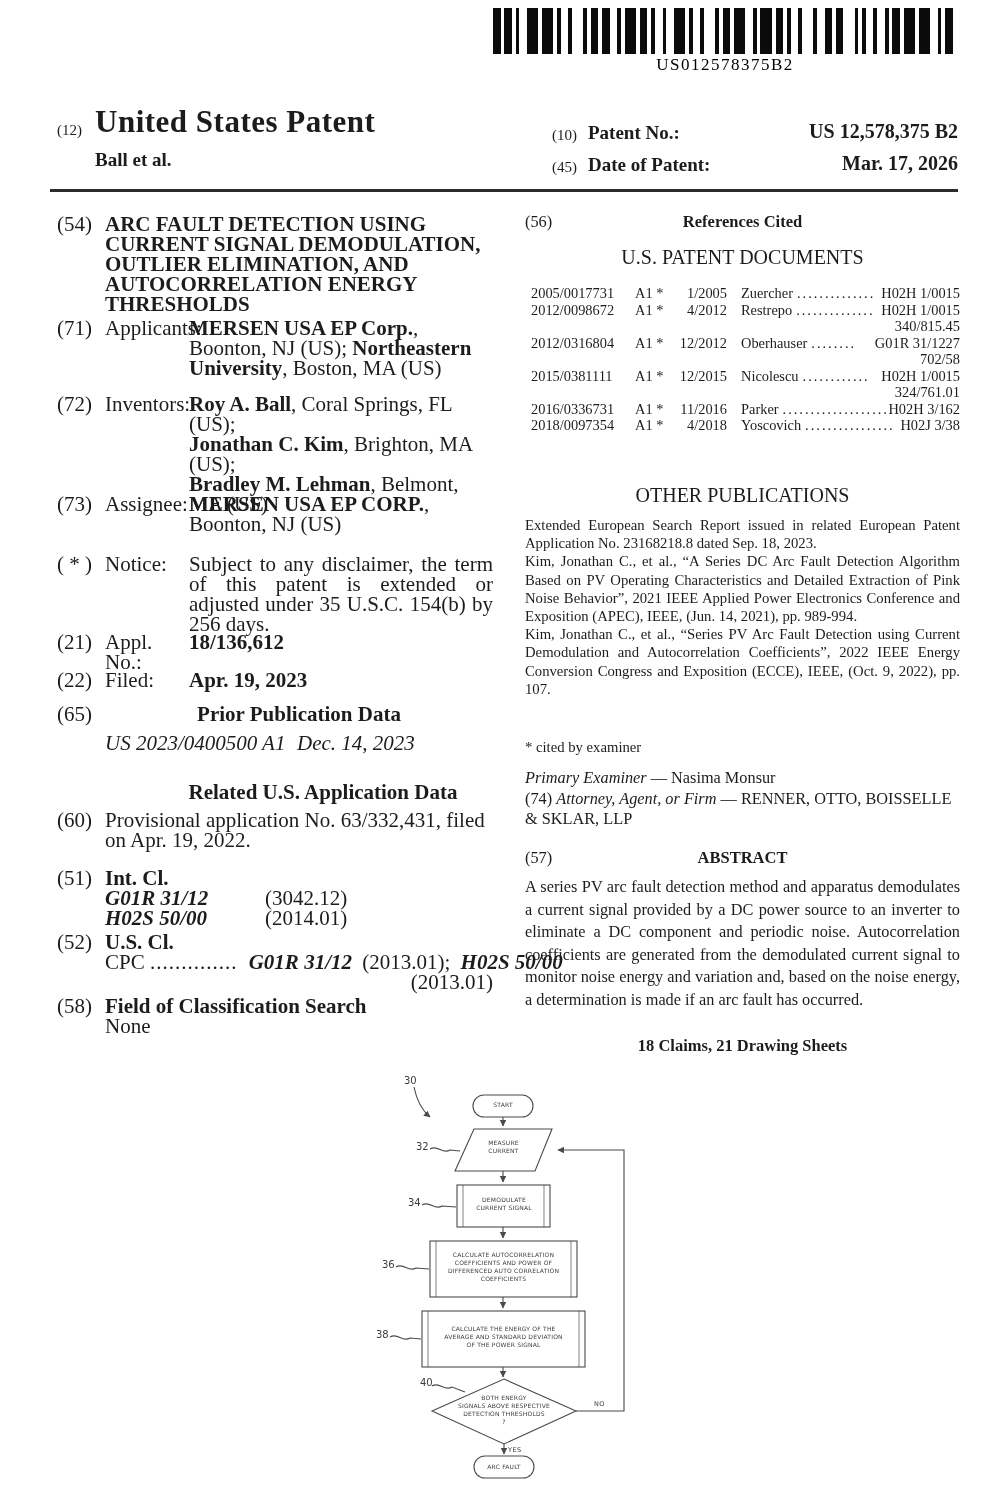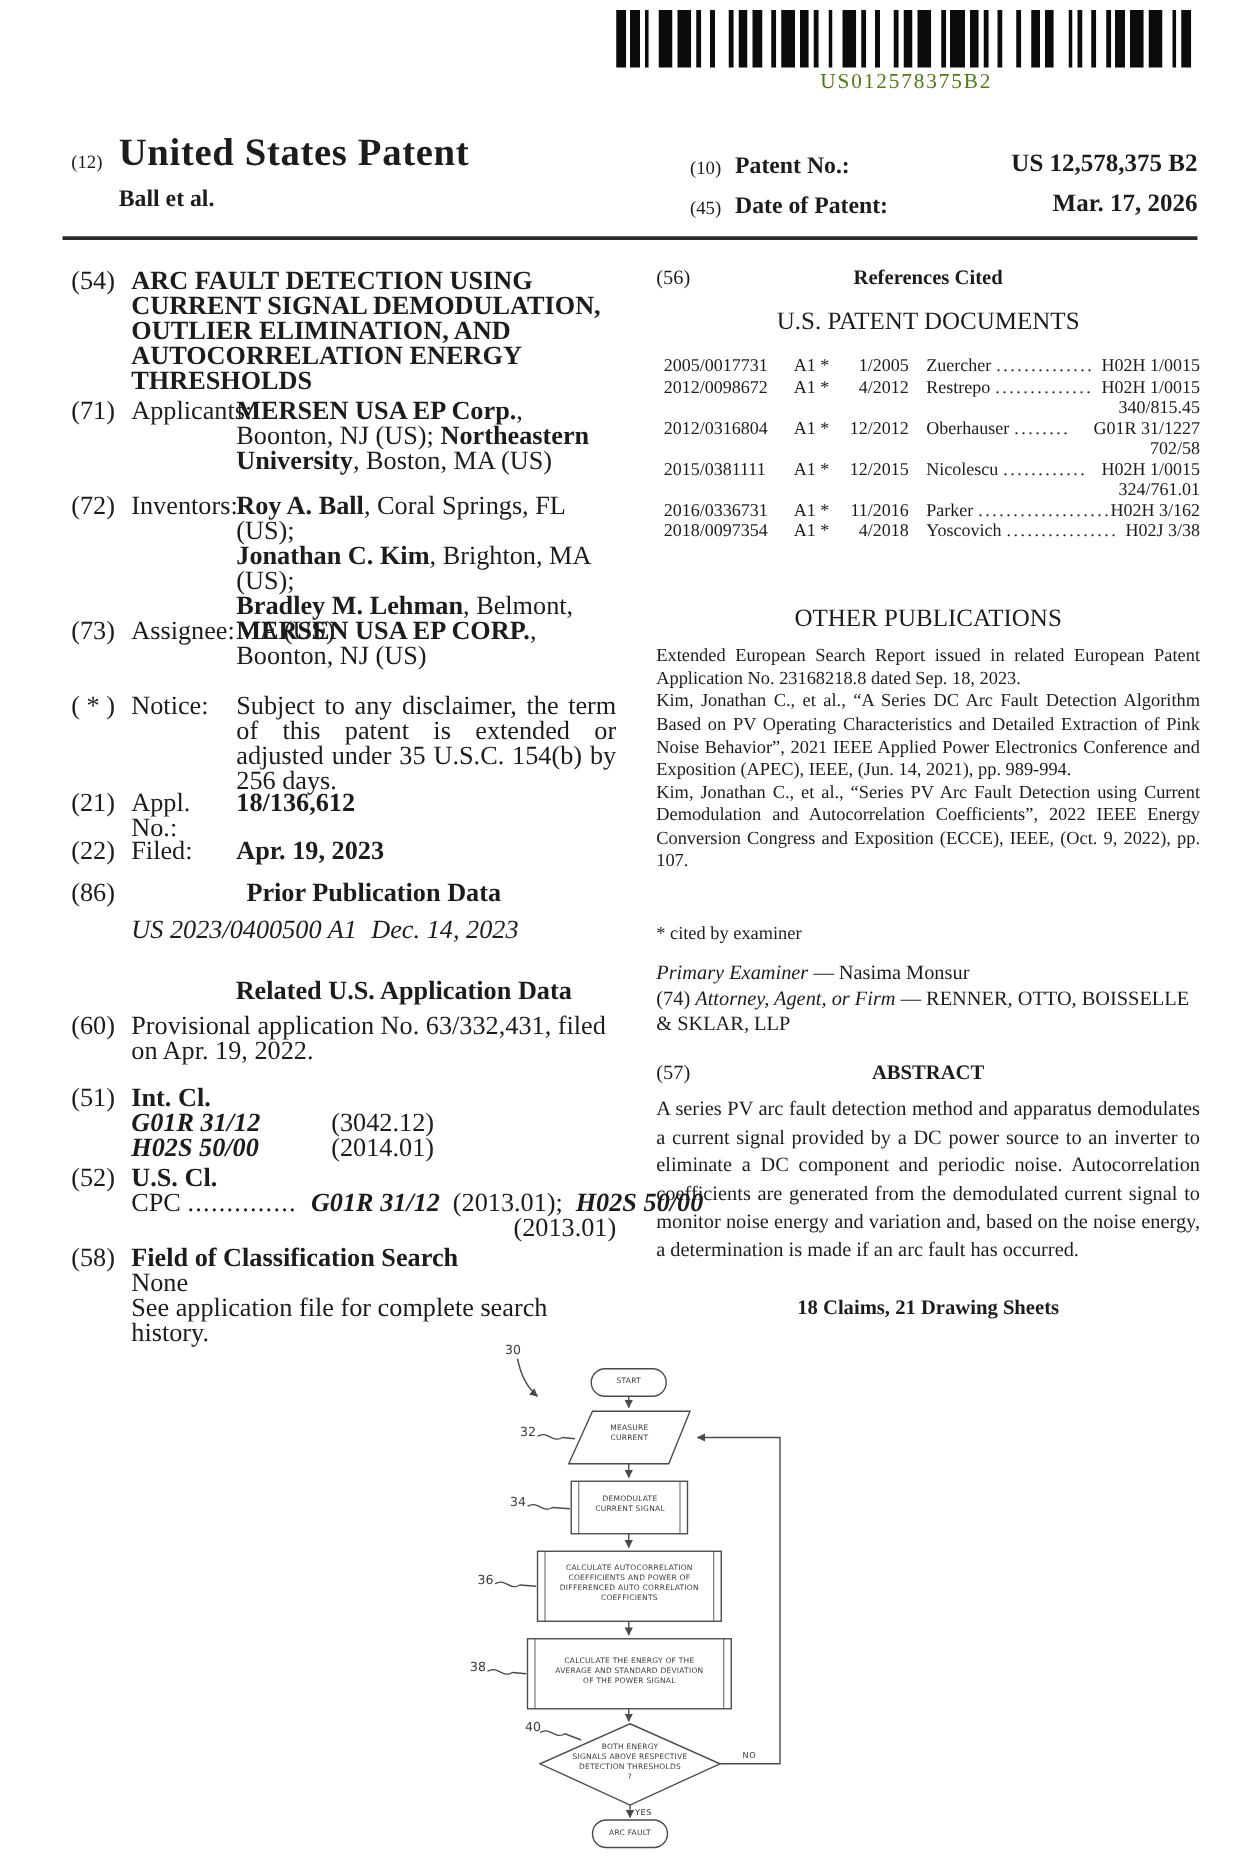--- a/index.html
+++ b/index.html
@@ -4,21 +4,21 @@
 <style>
   html,body{margin:0;padding:0;}
   body{width:1000px;height:1500px;background:#ffffff;position:relative;
        font-family:"Liberation Serif", serif;color:#1c1c1c;}
   .page{position:absolute;inset:0;overflow:hidden;}
 
   
   .barcode-wrap{position:absolute;left:493px;top:8px;width:464px;text-align:center;}
   .barcode-bars{height:46px;width:100%;display:flex;align-items:stretch;}
   .barcode-bars span{display:block;height:100%;}
-  .barcode-text{font-size:17px;letter-spacing:1.5px;margin-top:1px;color:#4d7c0f;}
+  .barcode-text{font-size:17px;letter-spacing:1.5px;margin-top:1px;color:#000000;}
 
   
   .kindnum{position:absolute;left:57px;top:122px;font-size:15px;}
   .h-title{position:absolute;left:95px;top:104px;font-size:31px;font-weight:bold;letter-spacing:0.5px;}
   .h-sub{position:absolute;left:95px;top:149px;font-size:19px;font-weight:bold;}
   .h-r-num{position:absolute;font-size:15px;left:552px;}
   .h-r-label{position:absolute;left:588px;font-size:19px;font-weight:bold;}
   .h-r-value{position:absolute;right:42px;font-size:20px;font-weight:bold;text-align:right;}
   .rule{position:absolute;left:50px;top:189px;width:908px;height:3px;background:#2b2b2b;}
 
@@ -207,21 +207,21 @@
     <div class="bold">18/136,612</div>
   </div>
 
   <div class="sec grid3" style="top:670px;">
     <span class="secnum">(22)</span>
     <span>Filed:</span>
     <div class="bold">Apr. 19, 2023</div>
   </div>
 
   <div class="sec grid2" style="top:704px;">
-    <span class="secnum">(86)</span>
+    <span class="secnum">(65)</span>
     <div class="center-head">Prior Publication Data</div>
   </div>
   <div class="sec pubrow" style="top:733px;font-style:italic;">
     <span class="pnum">US 2023/0400500 A1</span>
     <span>Dec. 14, 2023</span>
   </div>
 
   <div class="sec center-head" style="top:782px;padding-left:48px;">Related U.S. Application Data</div>
   <div class="sec grid2" style="top:810px;">
     <span class="secnum">(60)</span>
@@ -257,21 +257,20 @@
     </div>
     <div class="rightline">(2013.01)</div>
   </div>
 
   <div class="sec" style="top:996px;">
     <div class="grid2">
       <span class="secnum">(58)</span>
       <span class="bold">Field of Classification Search</span>
     </div>
     <div class="indent48">None</div>
-    <div class="indent48">See application file for complete search history.</div>
   </div>
 
   <div class="rsec" style="top:212px;">
     <span class="r-secnum">(56)</span>
     <div class="r-heading">References Cited</div>
   </div>
   <div class="rsec r-subheading" style="top:247px;">U.S. PATENT DOCUMENTS</div>
 
   <div class="rsec reftable" style="top:285px;">
     <div class="refrow">

